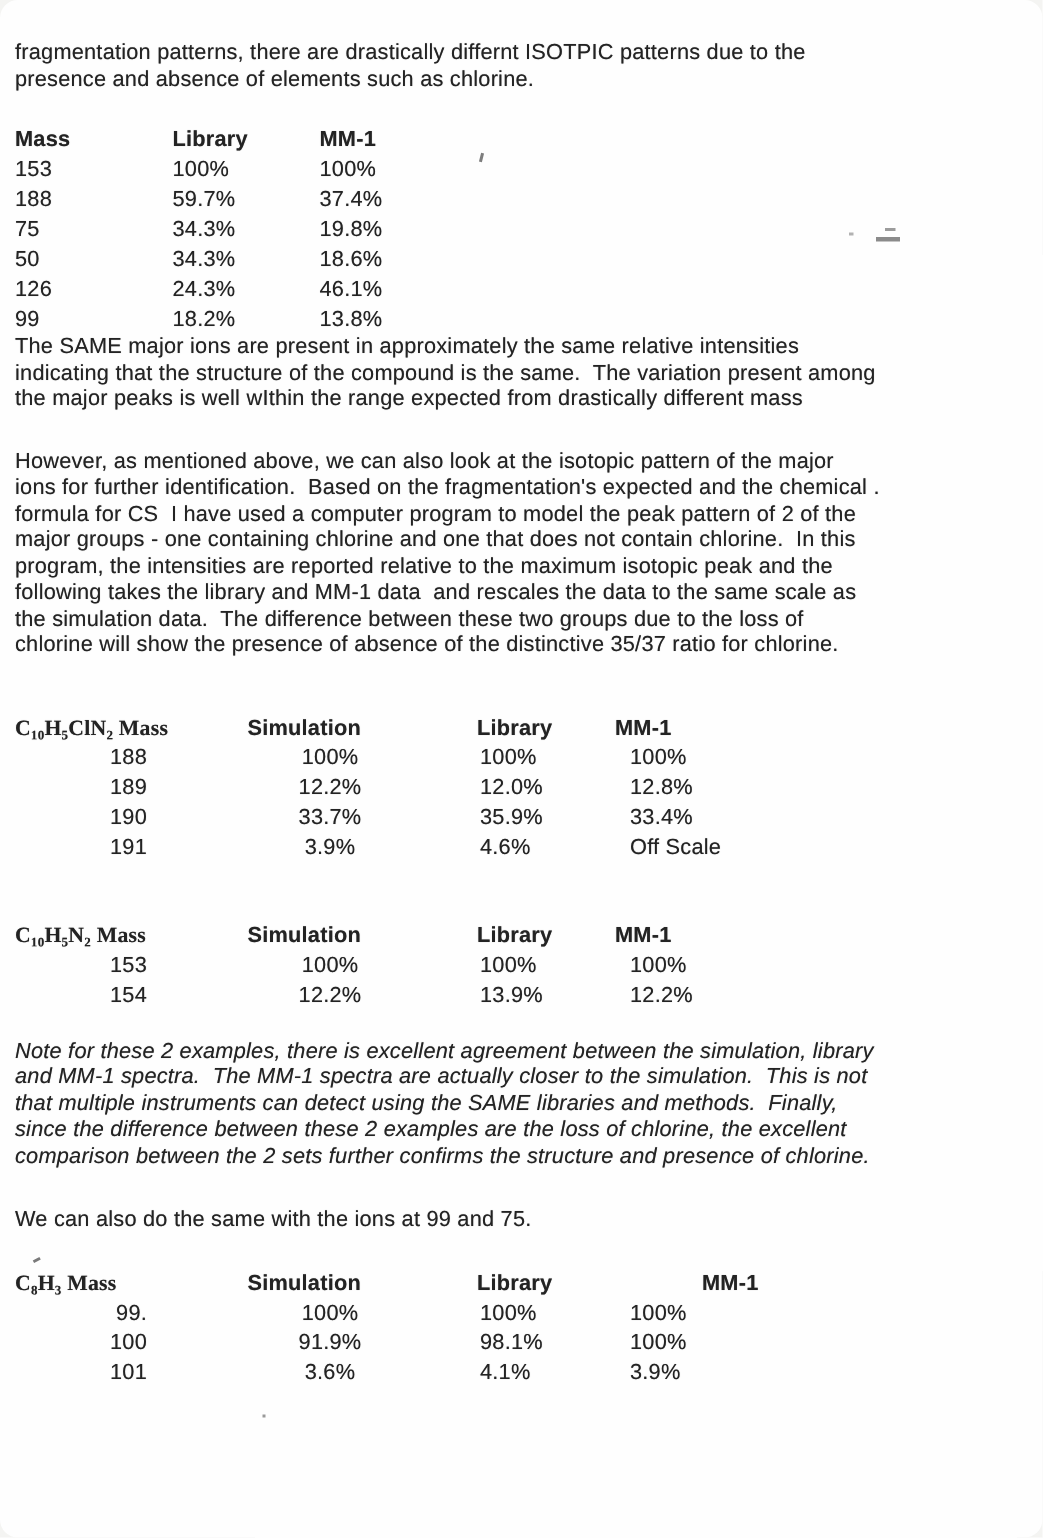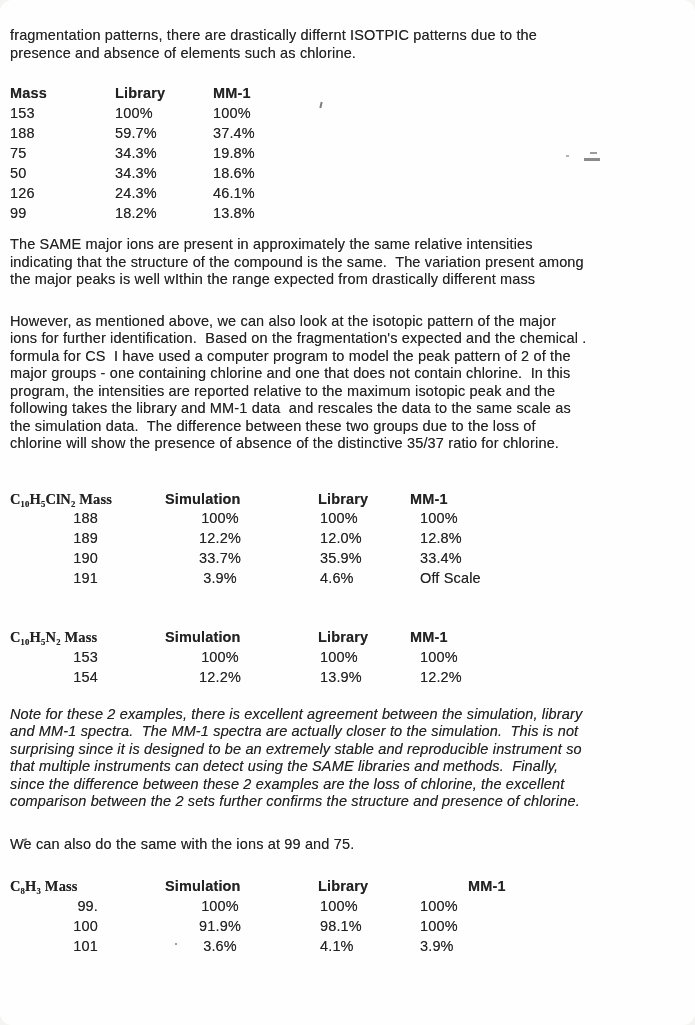--- a/index.html
+++ b/index.html
@@ -19,21 +19,21 @@
     border-radius: 12px;
     -webkit-font-smoothing: antialiased;
   }
   .content { padding-left: 10px; }
   .para .line {
     white-space: pre;
     line-height: 17.5px;
     text-shadow: 0 0 0.5px rgba(40,40,40,0.55);
   }
   .p1 { padding-top: 27px; }
-  .p2 { margin-top: 13px; }
+  .p2 { }
   .p3 { margin-top: 24px; }
   .p4 { margin-top: 18px; font-style: italic; }
   .p5 { margin-top: 25px; }
 
   .tbl { }
   .trow { display: flex; white-space: pre; align-items: flex-end; }
   .tbl .trow > span { display: block; text-shadow: 0 0 0.5px rgba(40,40,40,0.55); }
   .bold { font-weight: bold; }
 
   
@@ -182,21 +182,20 @@
         <span class="m1">154</span>
         <span class="v2">12.2%</span>
         <span class="v3">13.9%</span>
         <span class="v4">12.2%</span>
       </div>
     </div>
 
     <div class="para p4">
       <div class="line">Note for these 2 examples, there is excellent agreement between the simulation, library</div>
       <div class="line">and MM-1 spectra.  The MM-1 spectra are actually closer to the simulation.  This is not</div>
-      <div class="line">surprising since it is designed to be an extremely stable and reproducible instrument so</div>
       <div class="line">that multiple instruments can detect using the SAME libraries and methods.  Finally,</div>
       <div class="line">since the difference between these 2 examples are the loss of chlorine, the excellent</div>
       <div class="line">comparison between the 2 sets further confirms the structure and presence of chlorine.</div>
     </div>
 
     <div class="para p5">
       <div class="line">We can also do the same with the ions at 99 and 75.</div>
     </div>
 
     <div class="tbl tx t4">

